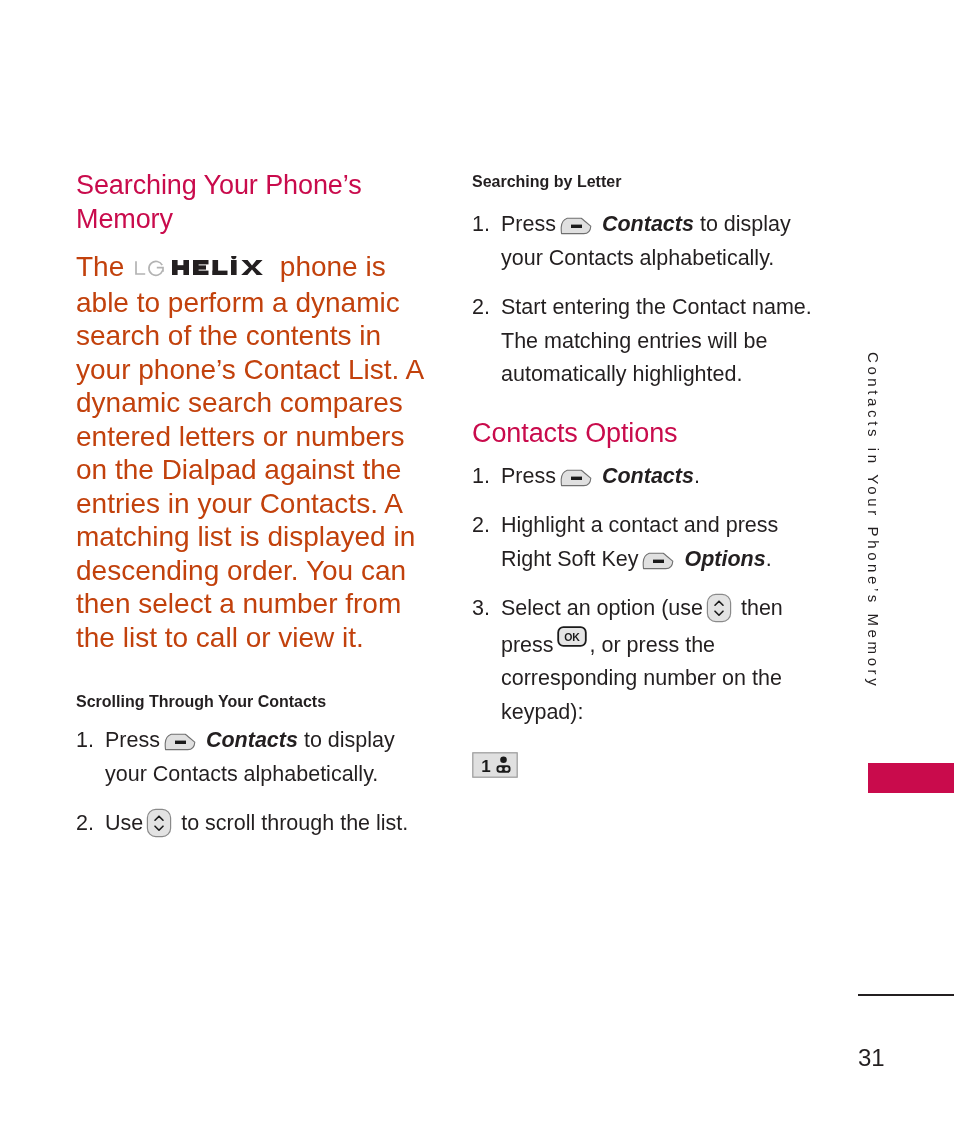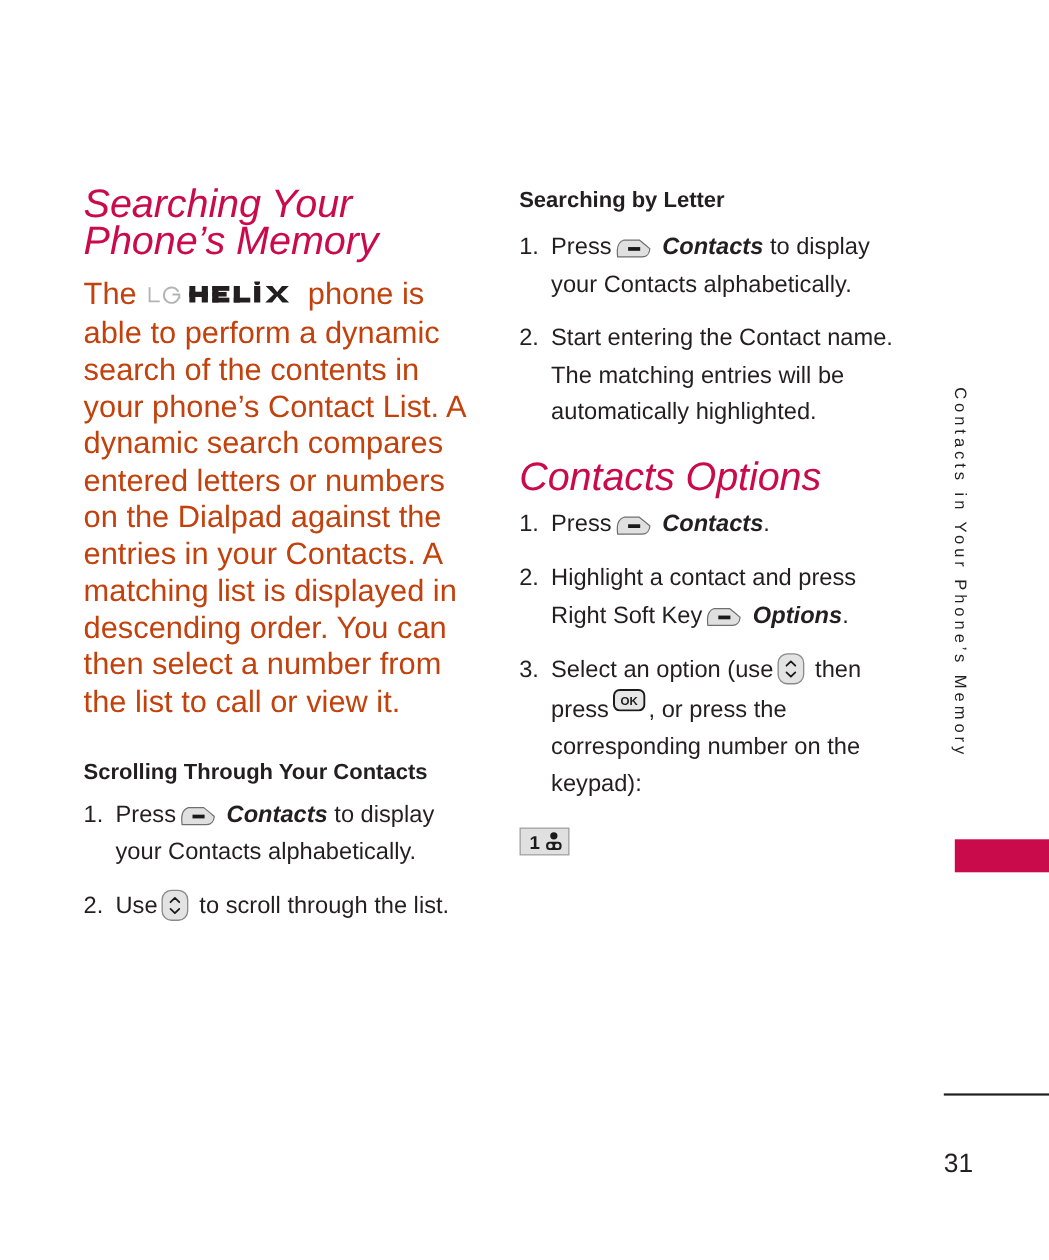--- a/index.html
+++ b/index.html
@@ -25,29 +25,28 @@
   .col {
     position: absolute;
     top: 168px;
   }
   .col-left  { left: 76px;  width: 348px; }
   .col-right { left: 472px; width: 360px; }
 
   
   .h-magenta {
     color: #c90b4c;
-    font-size: 36px;
+    font-size: 27px;
     line-height: 34px;
     font-weight: 400;
     margin: 0 0 14px 0;
     letter-spacing: -0.1px;
-    font-style: italic;
   }
   .h-bold {
-    font-size: 20px;
+    font-size: 16px;
     line-height: 28px;
     font-weight: bold;
     margin: 0 0 8px 0;
     color: #231f20;
   }
 
   
   .para {
     font-size: 28px;
     line-height: 33.5px;

